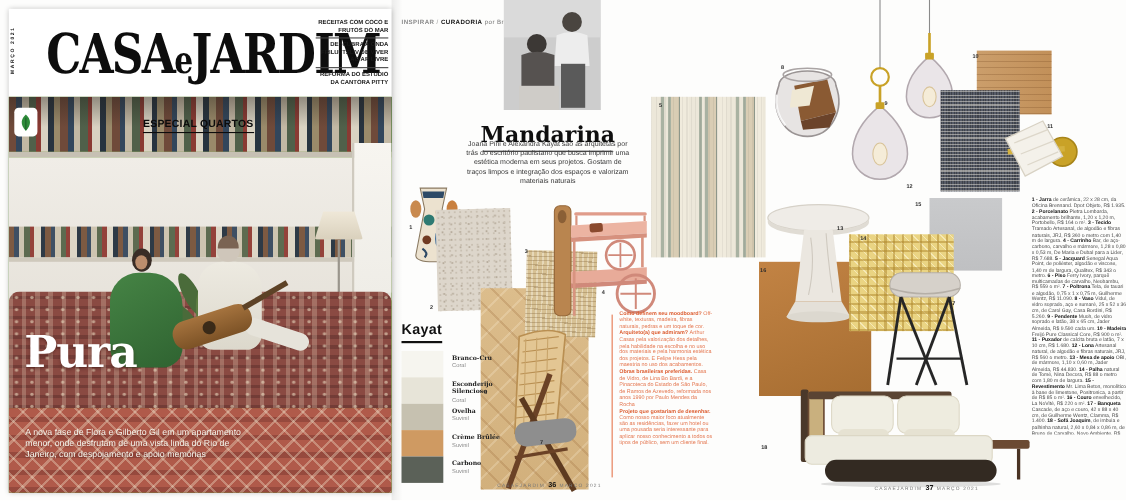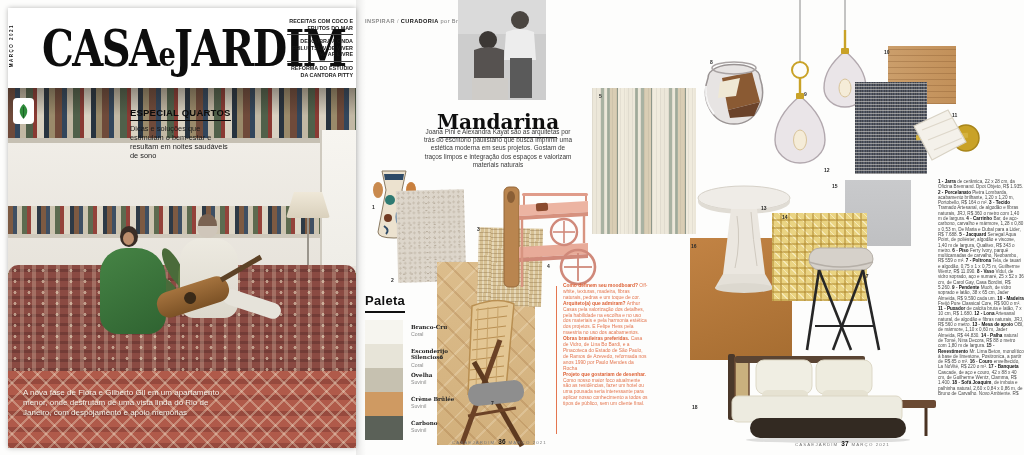--- a/index.html
+++ b/index.html
@@ -197,24 +197,24 @@
         <span>
           <svg width="13" height="17" viewBox="0 0 13 17">
               <path d="M6.5 1 C11 5 12 10 6.5 16 C1 10 2 5 6.5 1 Z" fill="#2e8b3a"></path>
               <line x1="6.5" y1="4" x2="6.5" y2="15" stroke="#1c5f26" stroke-width="1"></line>
             </svg>
         </span>
       </div>
 
       <div id="esp-block" class="abs">
         <div id="esp-title">ESPECIAL QUARTOS</div>
-        <div id="esp-dek">Dicas e soluções que estimulam o bem-estar e resultam em noites saudáveis de sono</div>
       </div>
 
       <div id="headline" class="abs">
+        <div>Pura</div>
       </div>
       <div id="cover-dek" class="abs">A nova fase de Flora e Gilberto Gil em um apartamento menor, onde desfrutam de uma vista linda do Rio de Janeiro, com despojamento e apoio memórias</div>
     </div>
   </div>
 
   <div id="gutter" class="abs"></div>
 
   <div id="kicker" class="abs">
     <span class="k-sec">INSPIRAR</span>
     <span>/</span>
@@ -390,21 +390,21 @@
   <div class="mb-num" style="left:952px;top:112px;">11</div>
   <div class="mb-num" style="left:824px;top:167px;">12</div>
   <div class="mb-num" style="left:761px;top:205px;">13</div>
   <div class="mb-num" style="left:782px;top:214px;">14</div>
   <div class="mb-num" style="left:832px;top:183px;">15</div>
   <div class="mb-num" style="left:691px;top:243px;">16</div>
   <div class="mb-num" style="left:863px;top:273px;">17</div>
   <div class="mb-num" style="left:692px;top:404px;">18</div>
 
   <div id="paleta" class="abs">
-    <div id="paleta-h">Paleta</div>
+    <div id="paleta-h">Kayat</div>
     <div id="pal-rows">
         <div class="pal-row">
           <div class="pal-sw" style="background: rgb(246, 245, 239);"></div>
           <div class="pal-lb">
             <div class="pal-name">Branco-Cru</div>
             <div class="pal-brand">Coral</div>
           </div>
         </div>
         <div class="pal-row">
           <div class="pal-sw" style="background: rgb(231, 228, 216);"></div>

